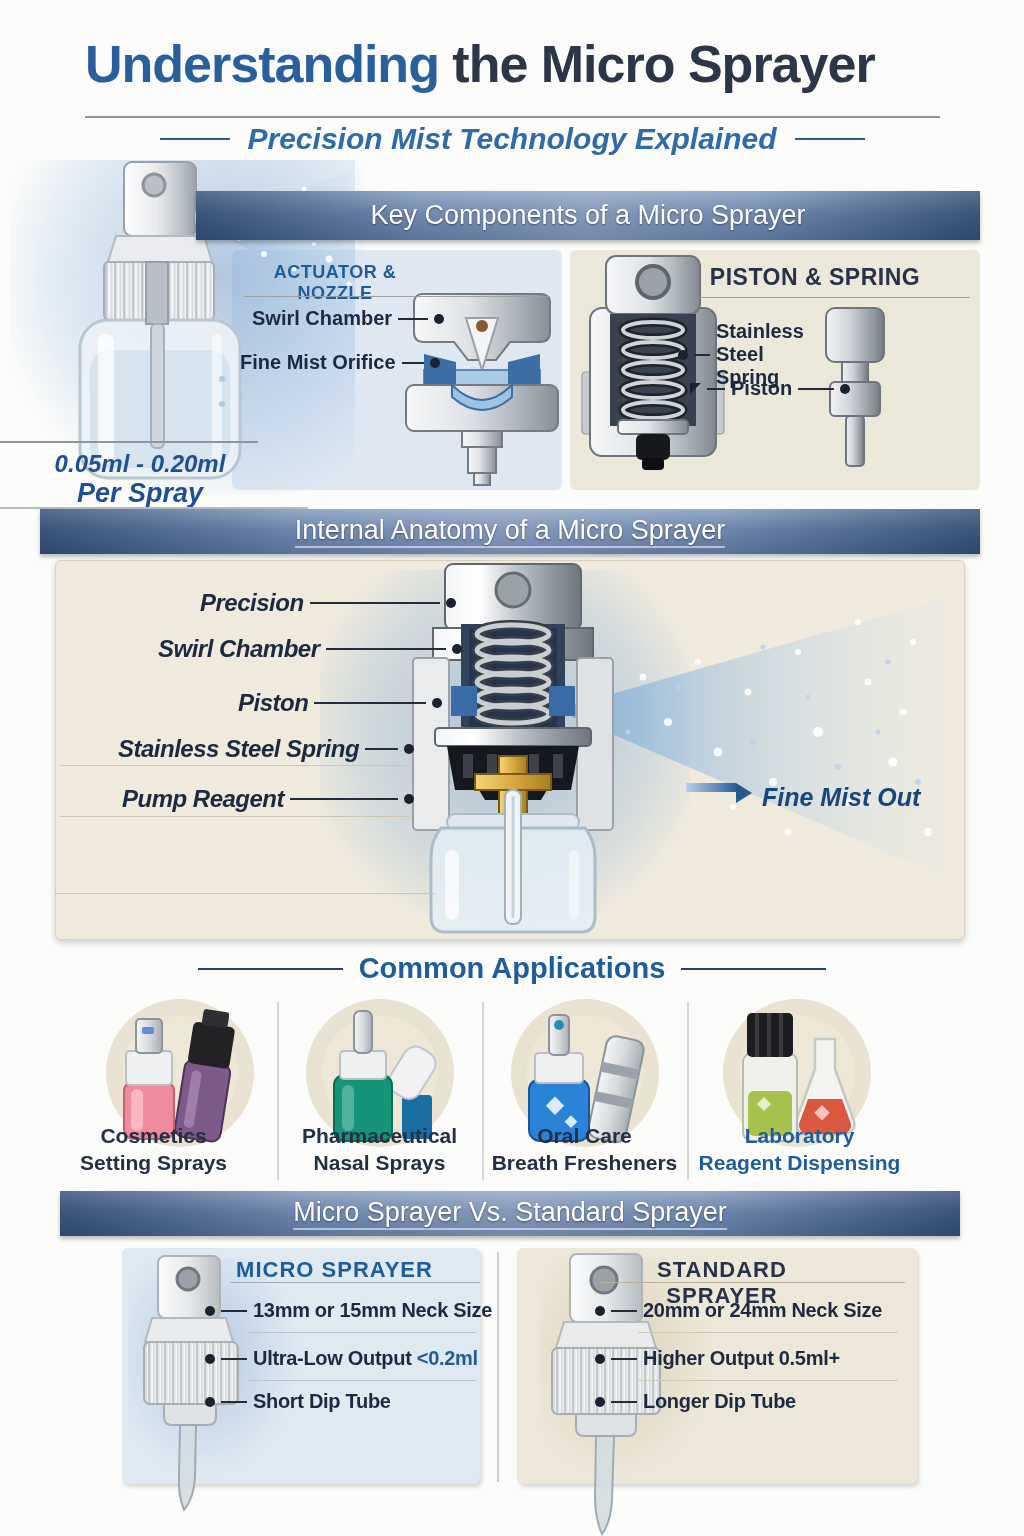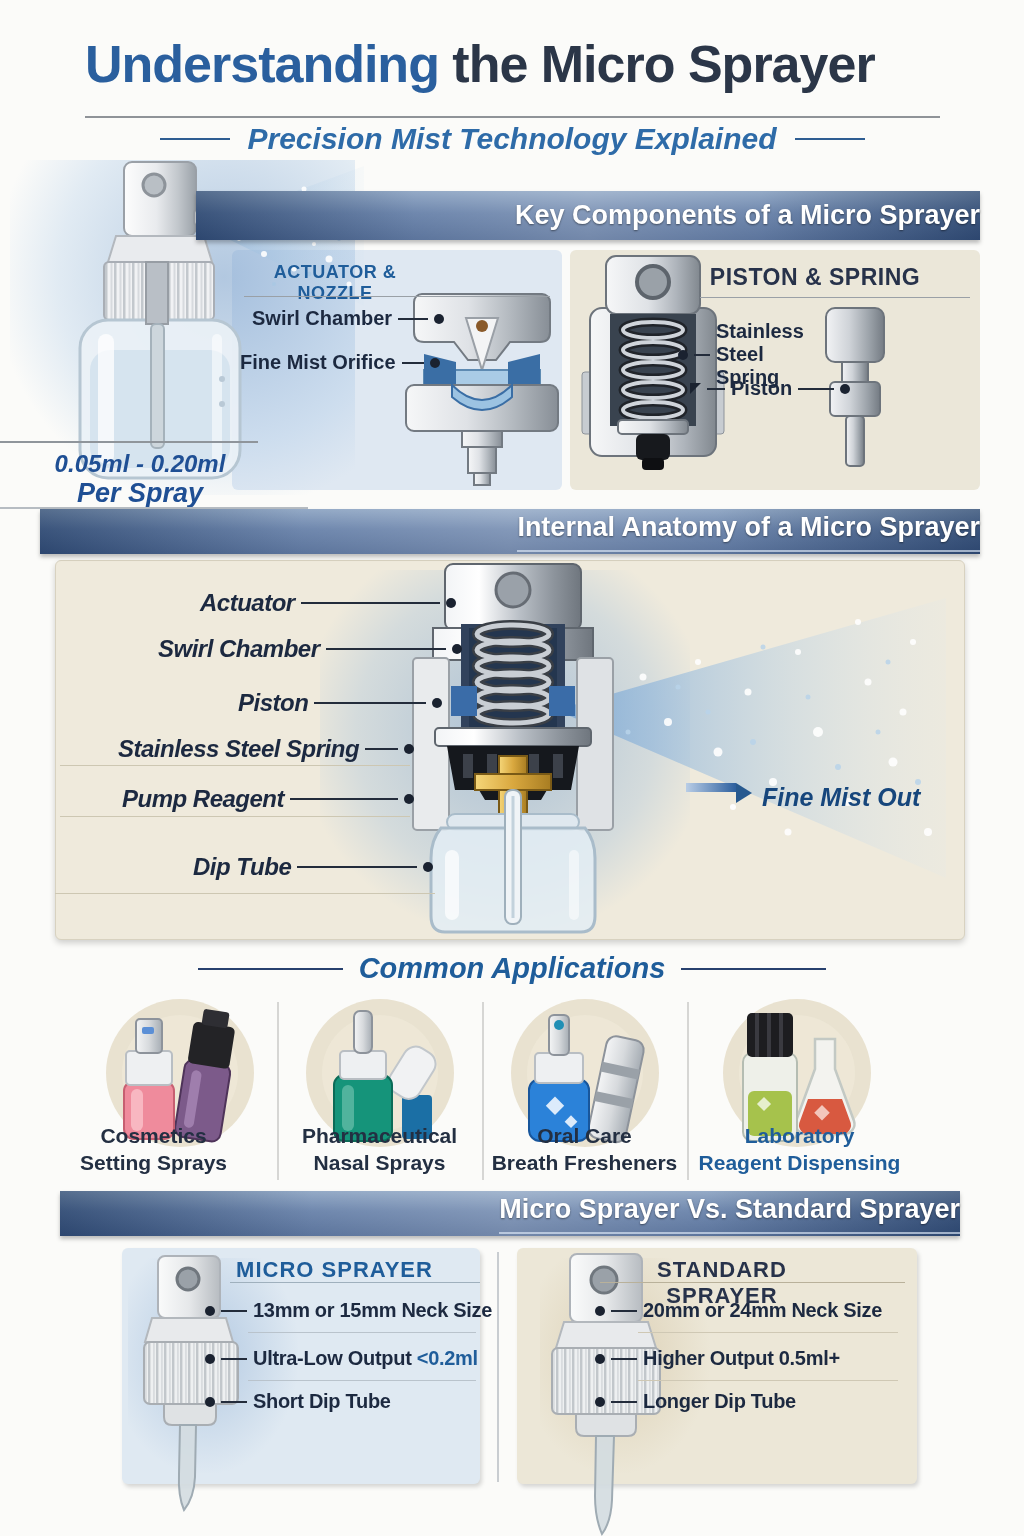--- a/index.html
+++ b/index.html
@@ -1,24 +1,24 @@
 <!DOCTYPE html>
 <html><head>
 <meta charset="utf-8">
 <style>
   *{margin:0;padding:0;box-sizing:border-box}
   body{background:#e9e9e9;font-family:"Liberation Sans",sans-serif}
   #page{position:relative;width:1024px;height:1536px;margin:0 auto;background:#fbfbf9;overflow:hidden;color:#232f42}
   .abs{position:absolute}
-  .banner{position:absolute;display:flex;align-items:center;justify-content:flex-end;color:#fff;font-weight:bold;
+  .banner{position:absolute;display:flex;align-items:center;justify-content:center;color:#fff;font-weight:normal;
     background:linear-gradient(180deg,#809abc 0%,#54719e 45%,#3d5a89 100%);box-shadow:0 3px 4px rgba(0,0,0,.25)}
   .banner::before{content:"";position:absolute;inset:0;
     background:linear-gradient(90deg,rgba(18,38,68,.38),rgba(255,255,255,.16) 28%,rgba(255,255,255,.28) 50%,rgba(255,255,255,.16) 72%,rgba(18,38,68,.38))}
   .banner span{position:relative;text-shadow:0 1px 2px rgba(0,0,0,.45)}
-  .banner.underlined span{padding-bottom:7px;border-bottom:2px solid rgba(222,233,248,.65)}
+  .banner.underlined span{padding-bottom:0;border-bottom:2px solid rgba(222,233,248,.65)}
   .panel{position:absolute;border-radius:6px}
   .ptitle{position:absolute;font-weight:bold;text-align:center;letter-spacing:.5px}
   .thinline{position:absolute;height:1px;background:#9aa0a6}
   .lrow{position:absolute;display:flex;align-items:center}
   .ltext{font-weight:bold;white-space:nowrap;color:#1c2940}
   .lline{flex:1;min-width:14px;height:2px;background:#232c3b;margin:0 6px}
   .ldot{width:10px;height:10px;border-radius:50%;background:#1a2230;flex:none}
   .ltri{width:0;height:0;border-top:11px solid #1a2230;border-right:11px solid transparent;flex:none}
   .alabel .ltext{font-style:italic;font-size:24px;letter-spacing:-.5px}
   .klabel .ltext{font-size:20px}
@@ -310,59 +310,54 @@
     <rect x="186" y="292" width="10" height="70" rx="5" fill="#ffffff" opacity=".5"></rect>
     <rect x="122" y="232" width="16" height="134" rx="7" fill="#f0f4f7" stroke="#9fb0bc" stroke-width="2"></rect>
     <line x1="130" y1="238" x2="130" y2="360" stroke="#c3d2dc" stroke-width="3"></line>
   </svg>
 
   <div class="thinline" style="left:60px;top:765px;width:350px;background:#cdc7b2"></div>
   <div class="thinline" style="left:60px;top:816px;width:350px;background:#cdc7b2"></div>
   <div class="thinline" style="left:55px;top:893px;width:380px;background:#cdc7b2"></div>
 
   <div class="lrow alabel" style="left:200px;top:589px;width:256px">
-    <span class="ltext">Actuator</span>
+    <span class="ltext">Precision</span>
       <span class="lline"></span>
       <span class="ldot"></span>
   </div>
   <div class="lrow alabel" style="left:158px;top:635px;width:304px">
     <span class="ltext">Swirl Chamber</span>
       <span class="lline"></span>
       <span class="ldot"></span>
   </div>
   <div class="lrow alabel" style="left:238px;top:689px;width:204px">
     <span class="ltext">Piston</span>
       <span class="lline"></span>
       <span class="ldot"></span>
   </div>
   <div class="lrow alabel" style="left:118px;top:735px;width:296px">
     <span class="ltext">Stainless Steel Spring</span>
       <span class="lline"></span>
       <span class="ldot"></span>
   </div>
   <div class="lrow alabel" style="left:122px;top:785px;width:292px">
     <span class="ltext">Pump Reagent</span>
-      <span class="lline"></span>
-      <span class="ldot"></span>
-  </div>
-  <div class="lrow alabel" style="left:193px;top:853px;width:240px">
-    <span class="ltext">Dip Tube</span>
       <span class="lline"></span>
       <span class="ldot"></span>
   </div>
 
   <div class="abs" style="left:686px;top:783px;display:flex;align-items:flex-start">
     <span style="display:inline-block;width:50px;height:9px;background:linear-gradient(90deg,#b9cde6,#2c5f9e)"></span>
     <span style="width:0;height:0;border-left:16px solid #27598f;border-top:10px solid transparent;border-bottom:10px solid transparent"></span>
     <span style="font-style:italic;font-weight:bold;font-size:25px;color:#16467c;margin-left:10px">Fine Mist Out</span>
   </div>
 
   <div class="abs" style="left:0;top:952px;width:1024px;display:flex;align-items:center;justify-content:center;gap:16px">
     <span class="hdash"></span>
-    <span style="font-style:italic;font-weight:bold;font-size:29px;color:#1f5d9a">Common Applications</span>
+    <span style="font-weight:bold;font-size:29px;color:#1f5d9a">Common Applications</span>
     <span class="hdash"></span>
   </div>
 
   <div class="abs" style="left:277px;top:1002px;width:2px;height:178px;background:#d6d6d4"></div>
   <div class="abs" style="left:482px;top:1002px;width:2px;height:178px;background:#d6d6d4"></div>
   <div class="abs" style="left:687px;top:1002px;width:2px;height:178px;background:#d6d6d4"></div>
 
   <svg class="abs" style="left:100px;top:995px" width="160" height="160" viewBox="0 0 160 160">
     <defs>
         <linearGradient id="u1s" x1="0" y1="0" x2="1" y2="0">

